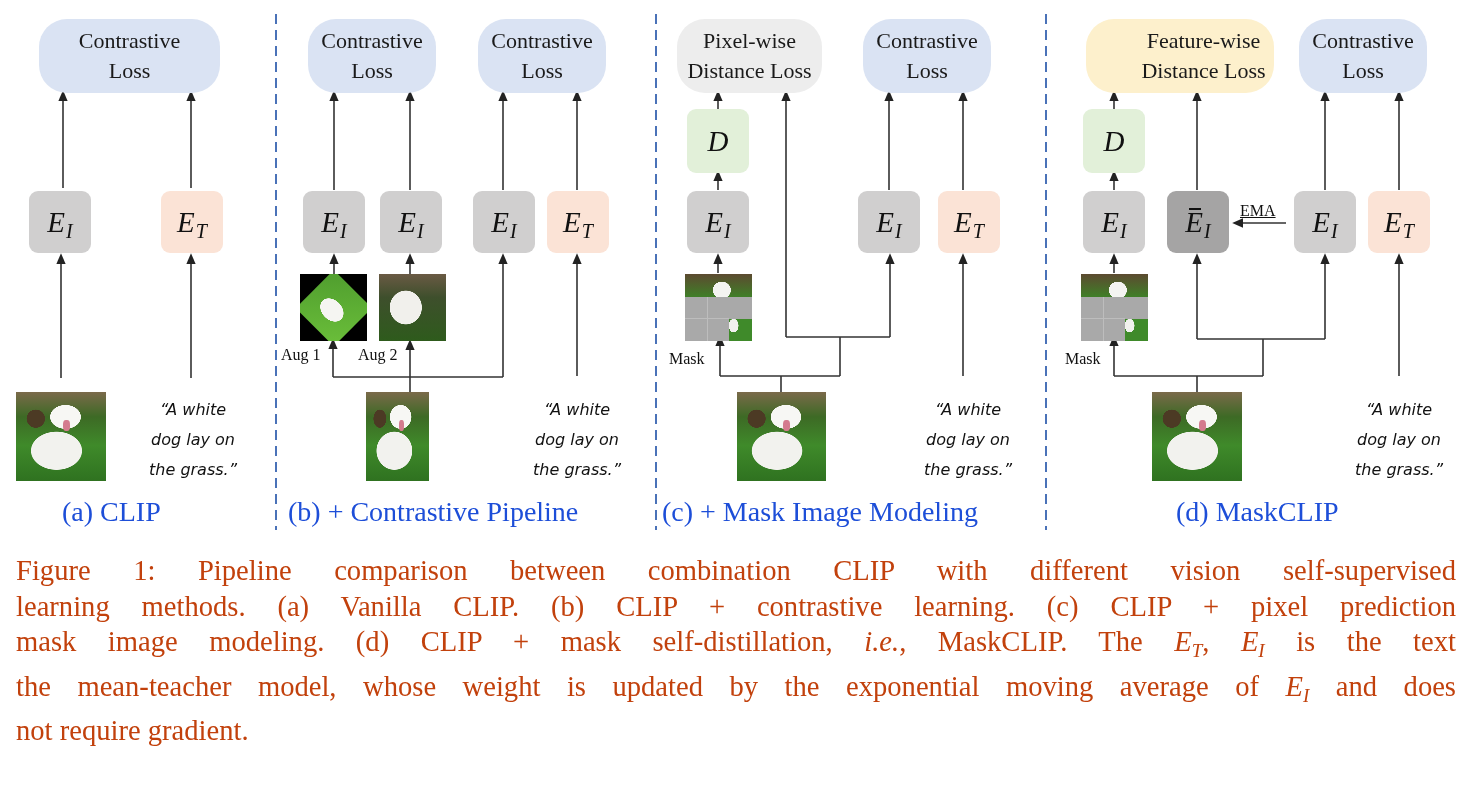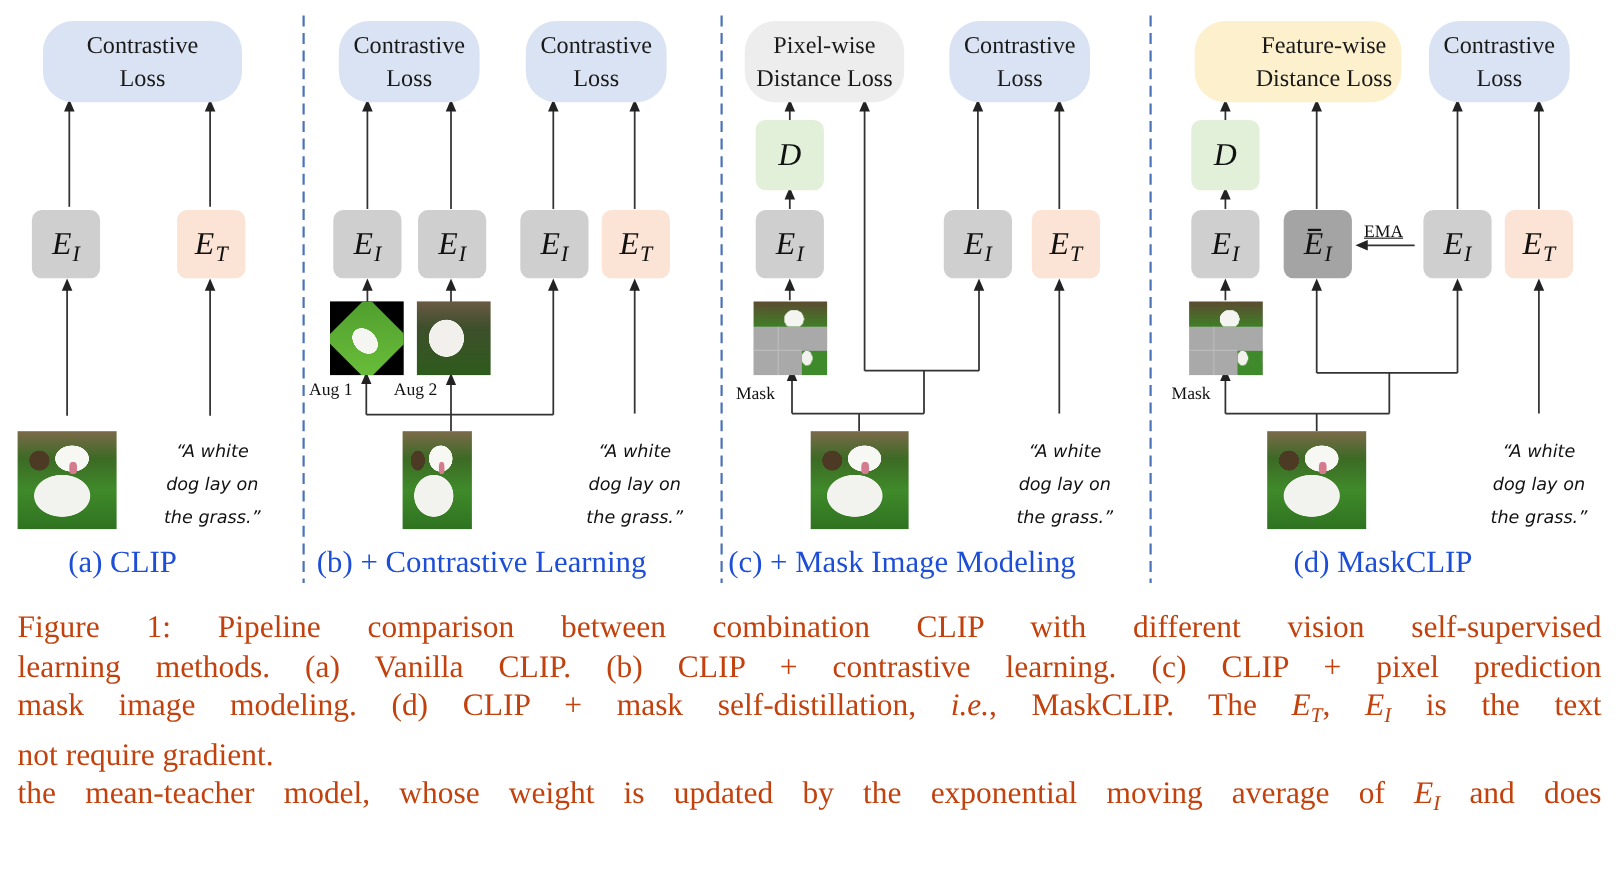--- a/index.html
+++ b/index.html
@@ -170,21 +170,21 @@
   <div class="photo aug1" style="left:300px;top:274px;width:67px;height:67px;">
       <div class="inner"></div>
     </div>
   <div class="photo aug2" style="left:379px;top:274px;width:67px;height:67px;"></div>
   <div class="smalllabel" style="left:281px;top:346px;">Aug 1</div>
   <div class="smalllabel" style="left:358px;top:346px;">Aug 2</div>
   <div class="photo dog-photo" style="left:366px;top:392px;width:63px;height:89px;"></div>
   <div class="quote" style="left:512px;top:395px;">“A white
 dog lay on
 the grass.”</div>
-  <div class="caption-sub" style="left:288px;top:496px;">(b) + Contrastive Learning</div>
+  <div class="caption-sub" style="left:288px;top:496px;">(b) + Contrastive Pipeline</div>
 </div>
 
 <div>
   <div class="loss gray" style="left:677px;top:19px;width:145px;height:74px;">Pixel-wise
 Distance Loss</div>
   <div class="loss blue" style="left:863px;top:19px;width:128px;height:74px;">Contrastive
 Loss</div>
   <div class="enc dec" style="left:687px;top:109px;height:64px;">
       <span>D</span>
     </div>
@@ -250,15 +250,15 @@
   <div class="quote" style="left:1334px;top:395px;">“A white
 dog lay on
 the grass.”</div>
   <div class="caption-sub" style="left:1176px;top:496px;">(d) MaskCLIP</div>
 </div>
 
 <div class="caption">
   <span class="line">Figure 1: Pipeline comparison between combination CLIP with different vision self-supervised</span>
   <span class="line">learning methods. (a) Vanilla CLIP. (b) CLIP + contrastive learning. (c) CLIP + pixel prediction</span>
   <span class="line"><span>mask image modeling. (d) CLIP + mask self-distillation, </span><span class="m">i.e.</span><span>, MaskCLIP. The </span><span class="m"><span>E</span><sub>T</sub></span><span>, </span><span class="m"><span>E</span><sub>I</sub></span><span> is the text</span></span>
+  <span class="line"><span>the mean-teacher model, whose weight is updated by the exponential moving average of </span><span class="m"><span>E</span><sub>I</sub></span><span> and does</span></span>
   <span class="line last">not require gradient.</span>
-  <span class="line"><span>the mean-teacher model, whose weight is updated by the exponential moving average of </span><span class="m"><span>E</span><sub>I</sub></span><span> and does</span></span>
 </div>
 
 </body></html>

